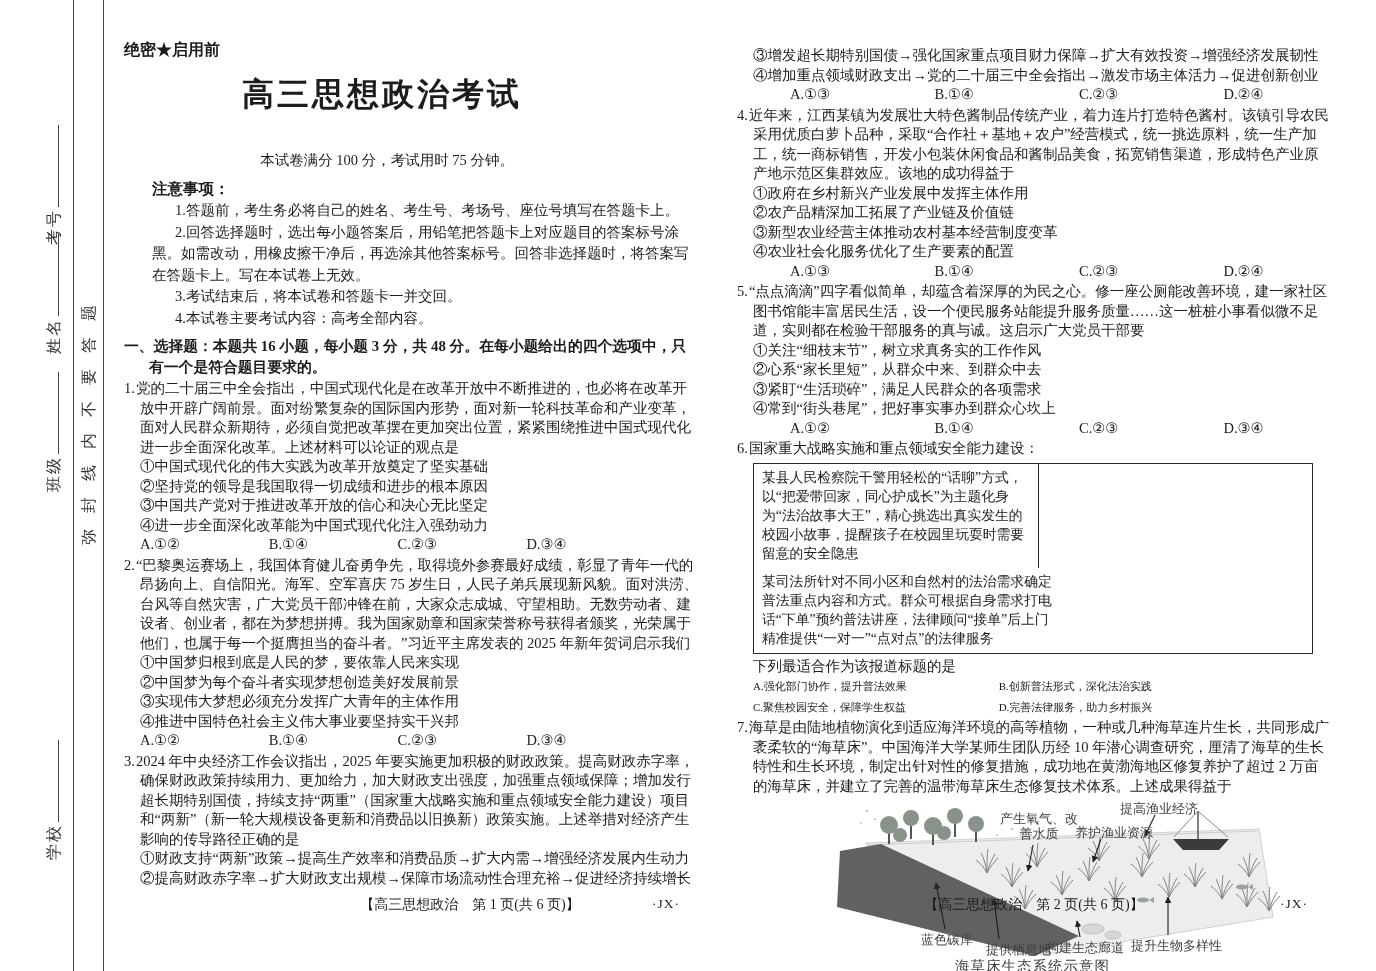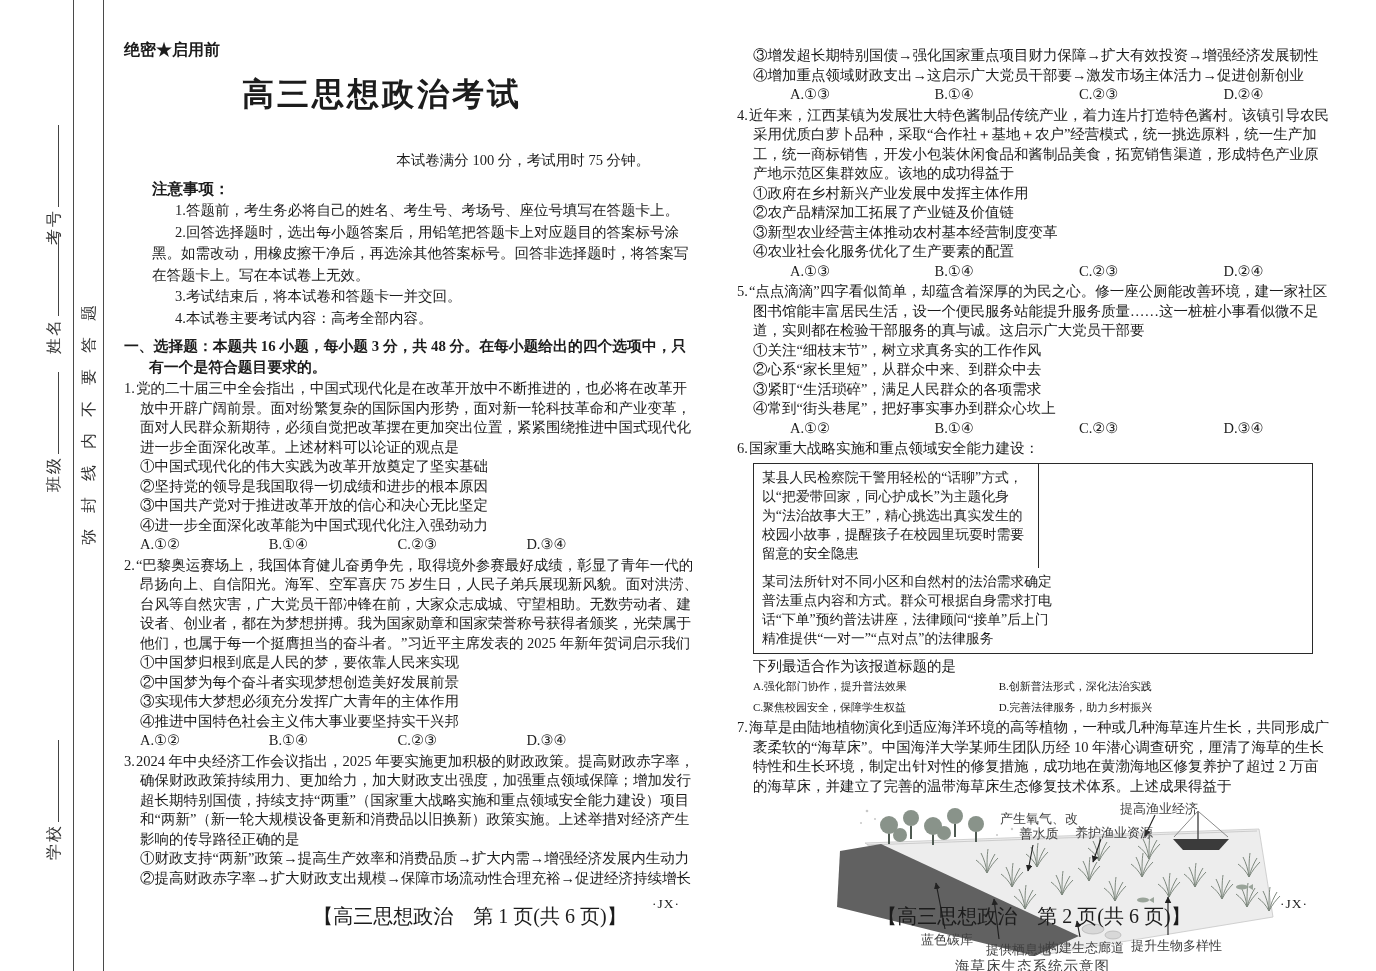--- a/index.html
+++ b/index.html
@@ -11,21 +11,21 @@
           font-size:16px;letter-spacing:2px;color:#333;}
   .vblank{display:inline-block;width:82px;border-bottom:1.2px solid #444;height:14px;margin-left:2px;}
   .vseal{position:absolute;transform:rotate(-90deg);transform-origin:0 0;white-space:nowrap;
          font-size:16px;letter-spacing:16px;color:#333;}
   
   .col{position:absolute;}
   .col1{left:124px;top:40px;width:576px;}
   .col2{left:737px;top:46px;width:594px;}
   .secret{font-weight:bold;font-size:16px;}
   .title{font-size:32px;font-weight:bold;text-align:center;margin:12px 60px 0 0;letter-spacing:3px;}
-  .subtitle{text-align:right;font-size:14.5px;margin:34px 50px 0 0;}
+  .subtitle{text-align:center;font-size:14.5px;margin:34px 50px 0 0;}
   .notes-head{font-weight:bold;font-size:15.5px;margin-top:9px;padding-left:28px;}
   .note{font-size:14.5px;line-height:21.5px;margin:0;padding-left:28px;text-indent:23px;}
   .section-head{font-weight:bold;font-size:14.8px;line-height:21px;margin:7px 0 0 0;
                 padding-left:25px;text-indent:-25px;}
   .qtext{font-size:14.5px;line-height:19.5px;margin:1px 0 0 0;padding-left:16px;text-indent:-16px;}
   .qnum{padding-right:1px;}
   .qitems div{font-size:14.5px;line-height:19.5px;padding-left:16px;}
   .opts{display:flex;font-size:14.5px;line-height:19.5px;padding-left:16px;}
   .col1 .opts span{width:23%;}
   .col2 .opts span{width:21.5%;margin-left:37px;}
@@ -38,21 +38,21 @@
   .law-table .cell{padding:4px 8px 5px 8px;}
   .cell1{width:48%;border-right:1.4px solid #2a2a2a;}
   .cell2{width:52%;}
   
   .diagram{position:relative;width:452px;height:176px;margin:3px 0 0 100px;font-size:13px;color:#404040;font-family:Liberation Serif, serif;}
   .dart{position:absolute;left:0;top:0;}
   .dlabel{position:absolute;white-space:nowrap;}
   .dlabel.wrap{white-space:normal;width:78px;text-align:center;line-height:15px;}
   .dcaption{position:absolute;left:118px;top:158px;font-size:14.5px;letter-spacing:1px;}
   
-  .footer{position:absolute;top:896px;font-size:20px;margin-top:7px;}
+  .footer{position:absolute;top:896px;font-size:14px;}
   .f1{left:240px;width:460px;text-align:center;}
   .f2{left:737px;width:594px;text-align:center;}
   .jx{position:absolute;top:896px;font-size:13.5px;letter-spacing:1px;}
   .jx1{left:652px;} .jx2{left:1280px;}
 </style>
 </head>
 <body>
 
 <div class="page">
 
@@ -123,21 +123,21 @@
         <div>②提高财政赤字率→扩大财政支出规模→保障市场流动性合理充裕→促进经济持续增长</div>
       </div>
     </div>
   </div>
 
   <div class="col col2">
 
     <div class="question">
       <div class="qitems">
         <div>③增发超长期特别国债→强化国家重点项目财力保障→扩大有效投资→增强经济发展韧性</div>
-        <div>④增加重点领域财政支出→这启示广大党员干部要→激发市场主体活力→促进创新创业</div>
+        <div>④增加重点领域财政支出→党的二十届三中全会指出→激发市场主体活力→促进创新创业</div>
       </div>
       <div class="opts">
         <span>A.①③</span>
         <span>B.①④</span>
         <span>C.②③</span>
         <span>D.②④</span>
       </div>
     </div>
 
     <div class="question">

